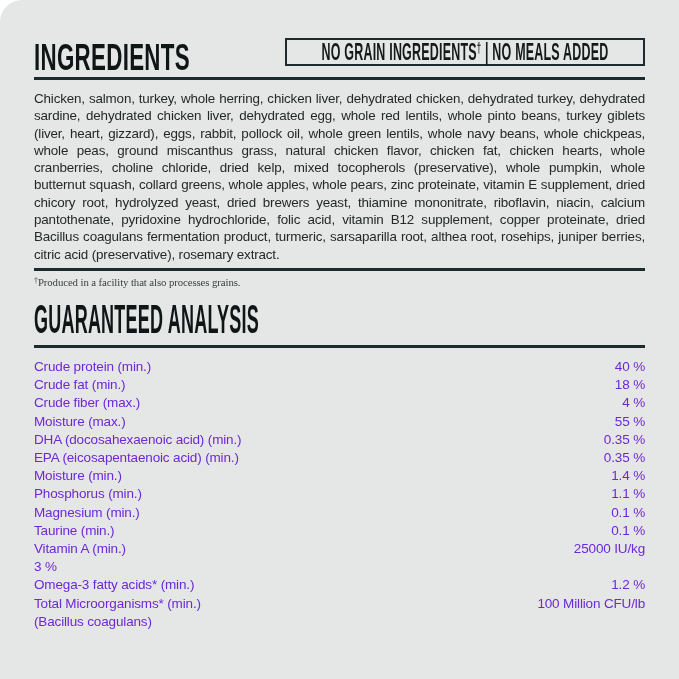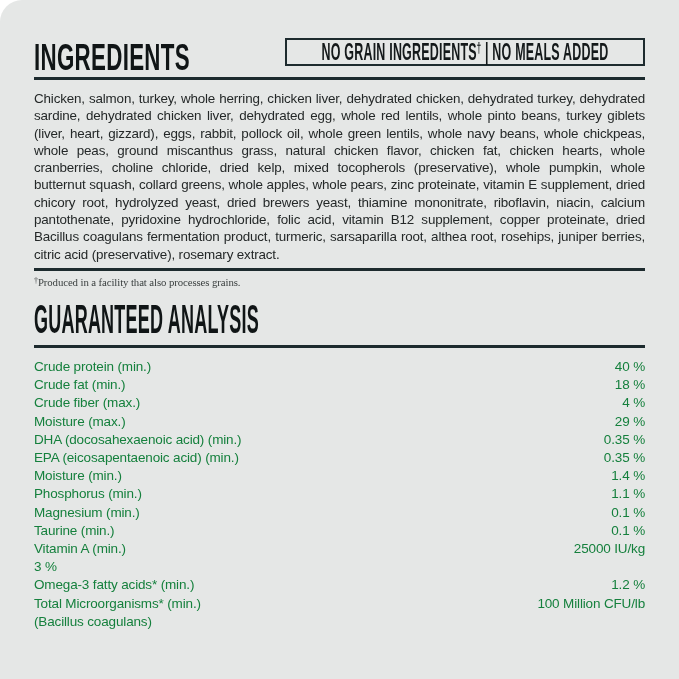--- a/index.html
+++ b/index.html
@@ -43,21 +43,21 @@
     color:#242828;font-size:13.4px;line-height:17.3px;
     letter-spacing:-0.15px;text-align:justify;
   }
   .footnote{
     position:absolute;top:276px;left:34px;right:34px;
     color:#3b4040;font-size:10.8px;letter-spacing:-0.1px;font-family:Liberation Serif, serif;
   }
   .footnote .dagger{font-size:8px;vertical-align:3px;}
   .ga-table{
     position:absolute;top:358px;left:34px;right:34px;
-    color:#15803d;font-size:13.5px;letter-spacing:-0.15px;
+    color:#6d28d9;font-size:13.5px;letter-spacing:-0.15px;
   }
   .ga-row{display:flex;justify-content:space-between;align-items:baseline;line-height:18.2px;}
   .ga-label{text-align:left;}
   .ga-value{text-align:right;white-space:nowrap;}
 </style>
 </head>
 <body>
 
 <div class="label">
 
@@ -91,21 +91,21 @@
     <div class="ga-row">
       <span class="ga-label">Crude fat (min.)</span>
       <span class="ga-value">18 %</span>
     </div>
     <div class="ga-row">
       <span class="ga-label">Crude fiber (max.)</span>
       <span class="ga-value">4 %</span>
     </div>
     <div class="ga-row">
       <span class="ga-label">Moisture (max.)</span>
-      <span class="ga-value">29 %</span>
+      <span class="ga-value">55 %</span>
     </div>
     <div class="ga-row">
       <span class="ga-label">DHA (docosahexaenoic acid) (min.)</span>
       <span class="ga-value">0.35 %</span>
     </div>
     <div class="ga-row">
       <span class="ga-label">EPA (eicosapentaenoic acid) (min.)</span>
       <span class="ga-value">0.35 %</span>
     </div>
     <div class="ga-row">

